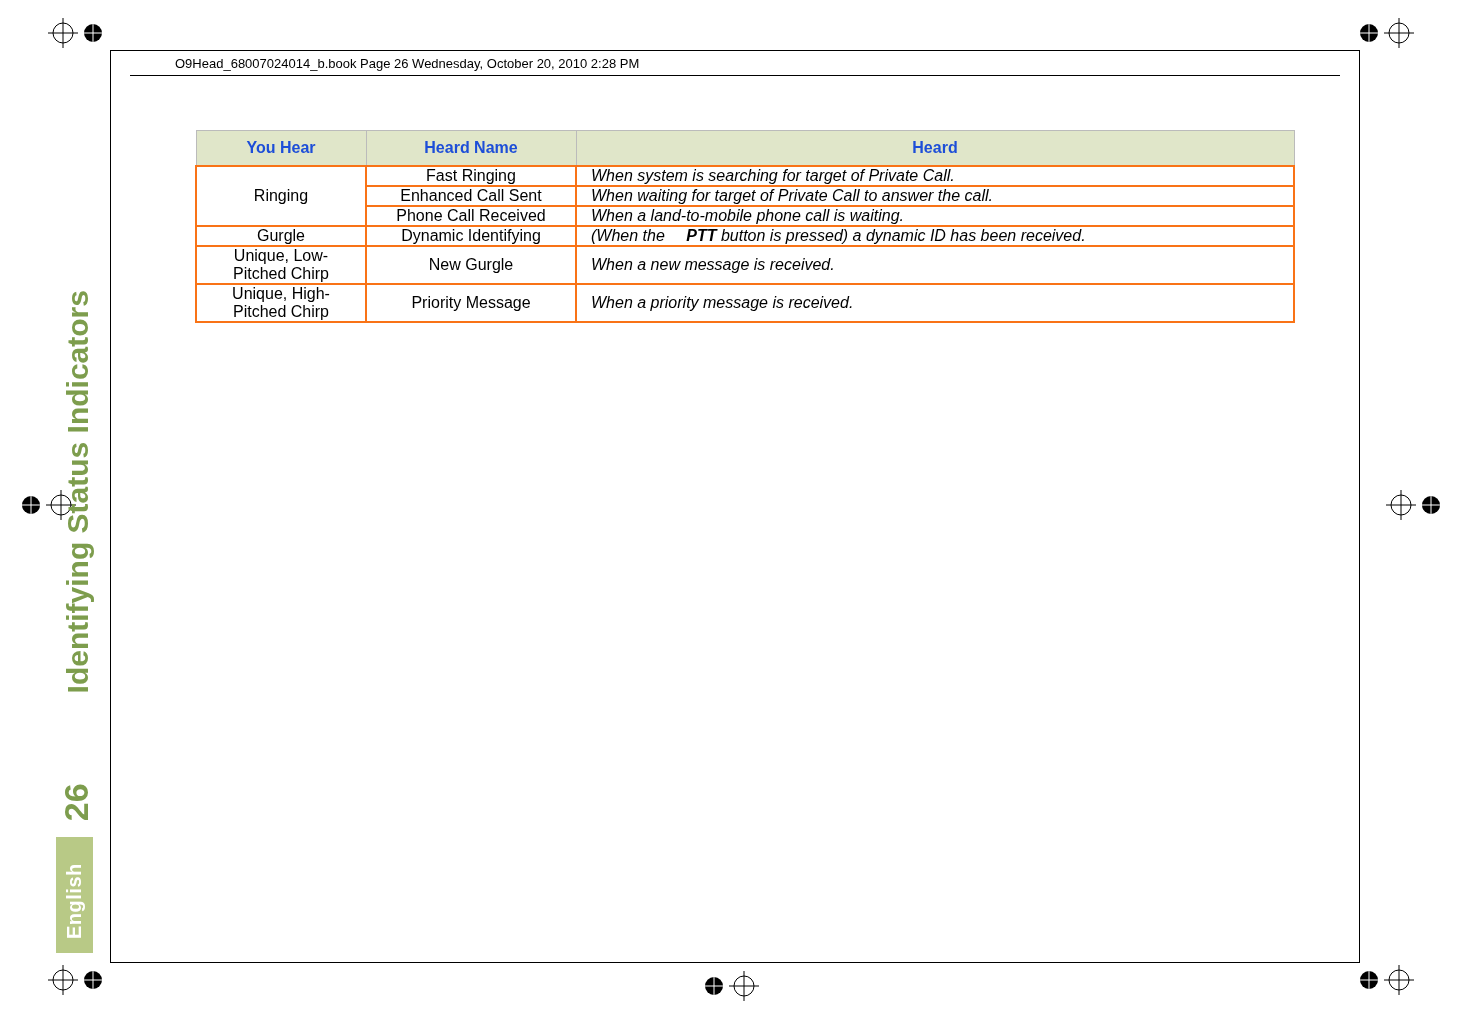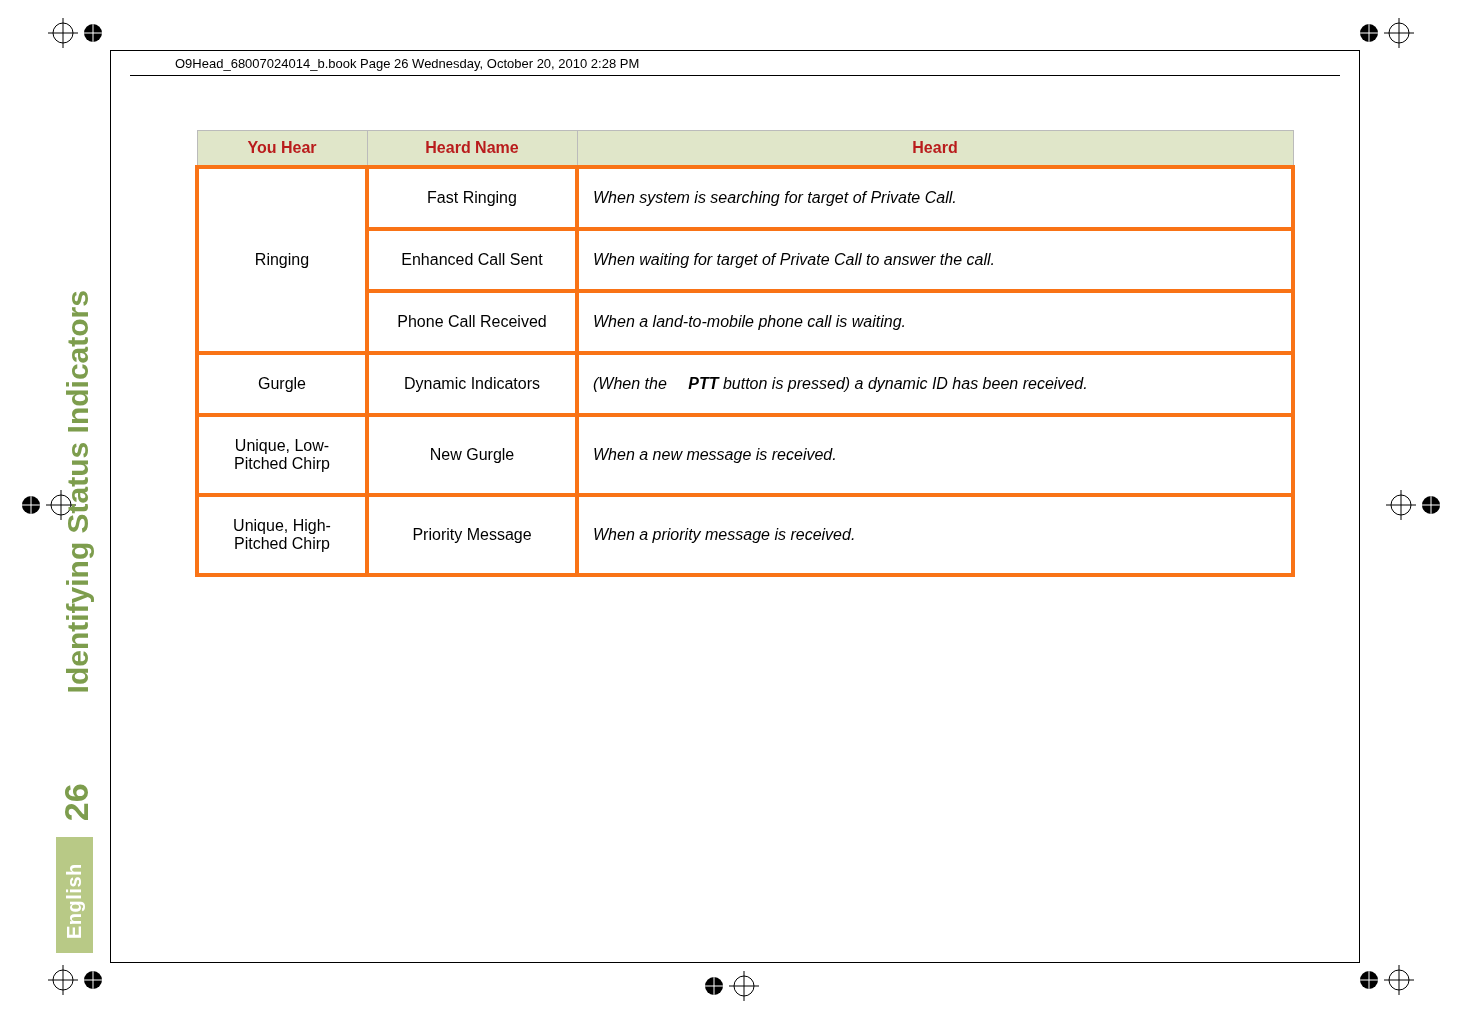--- a/index.html
+++ b/index.html
@@ -86,25 +86,25 @@
       width: 100%;
       border-collapse: collapse;
       font-size: 16px;
     }
     table.alert th {
       background: #e0e6c9;
       font-weight: bold;
       text-align: center;
       padding: 8px 10px;
       border: 1px solid #bbb;
-      color: #b91c1c;
+      color: #1d4ed8;
     }
     table.alert td {
-      border: 4px solid #f97316;
-      padding: 20px 14px;
+      border: 2px solid #f97316;
+      padding: 0 14px;
       vertical-align: middle;
     }
     table.alert td.c1 { text-align: center; font-weight: normal; width: 170px; }
     table.alert td.c2 { text-align: center; width: 210px; }
     table.alert td.c3 { text-align: left; font-style: italic; }
     .bold { font-weight: bold; margin-left: 17px; }
   </style>
 </head>
 <body>
 
@@ -227,21 +227,21 @@
       <tr>
         <td class="c2">Enhanced Call Sent</td>
         <td class="c3">When waiting for target of Private Call to answer the call.</td>
       </tr>
       <tr>
         <td class="c2">Phone Call Received</td>
         <td class="c3">When a land-to-mobile phone call is waiting.</td>
       </tr>
       <tr>
         <td class="c1">Gurgle</td>
-        <td class="c2">Dynamic Indicators</td>
+        <td class="c2">Dynamic Identifying</td>
         <td class="c3"><span>(When the </span><span class="bold">PTT</span><span> button is pressed) a dynamic ID has been received.</span></td>
       </tr>
       <tr>
         <td class="c1">Unique, Low-Pitched Chirp</td>
         <td class="c2">New Gurgle</td>
         <td class="c3">When a new message is received.</td>
       </tr>
       <tr>
         <td class="c1">Unique, High-Pitched Chirp</td>
         <td class="c2">Priority Message</td>

